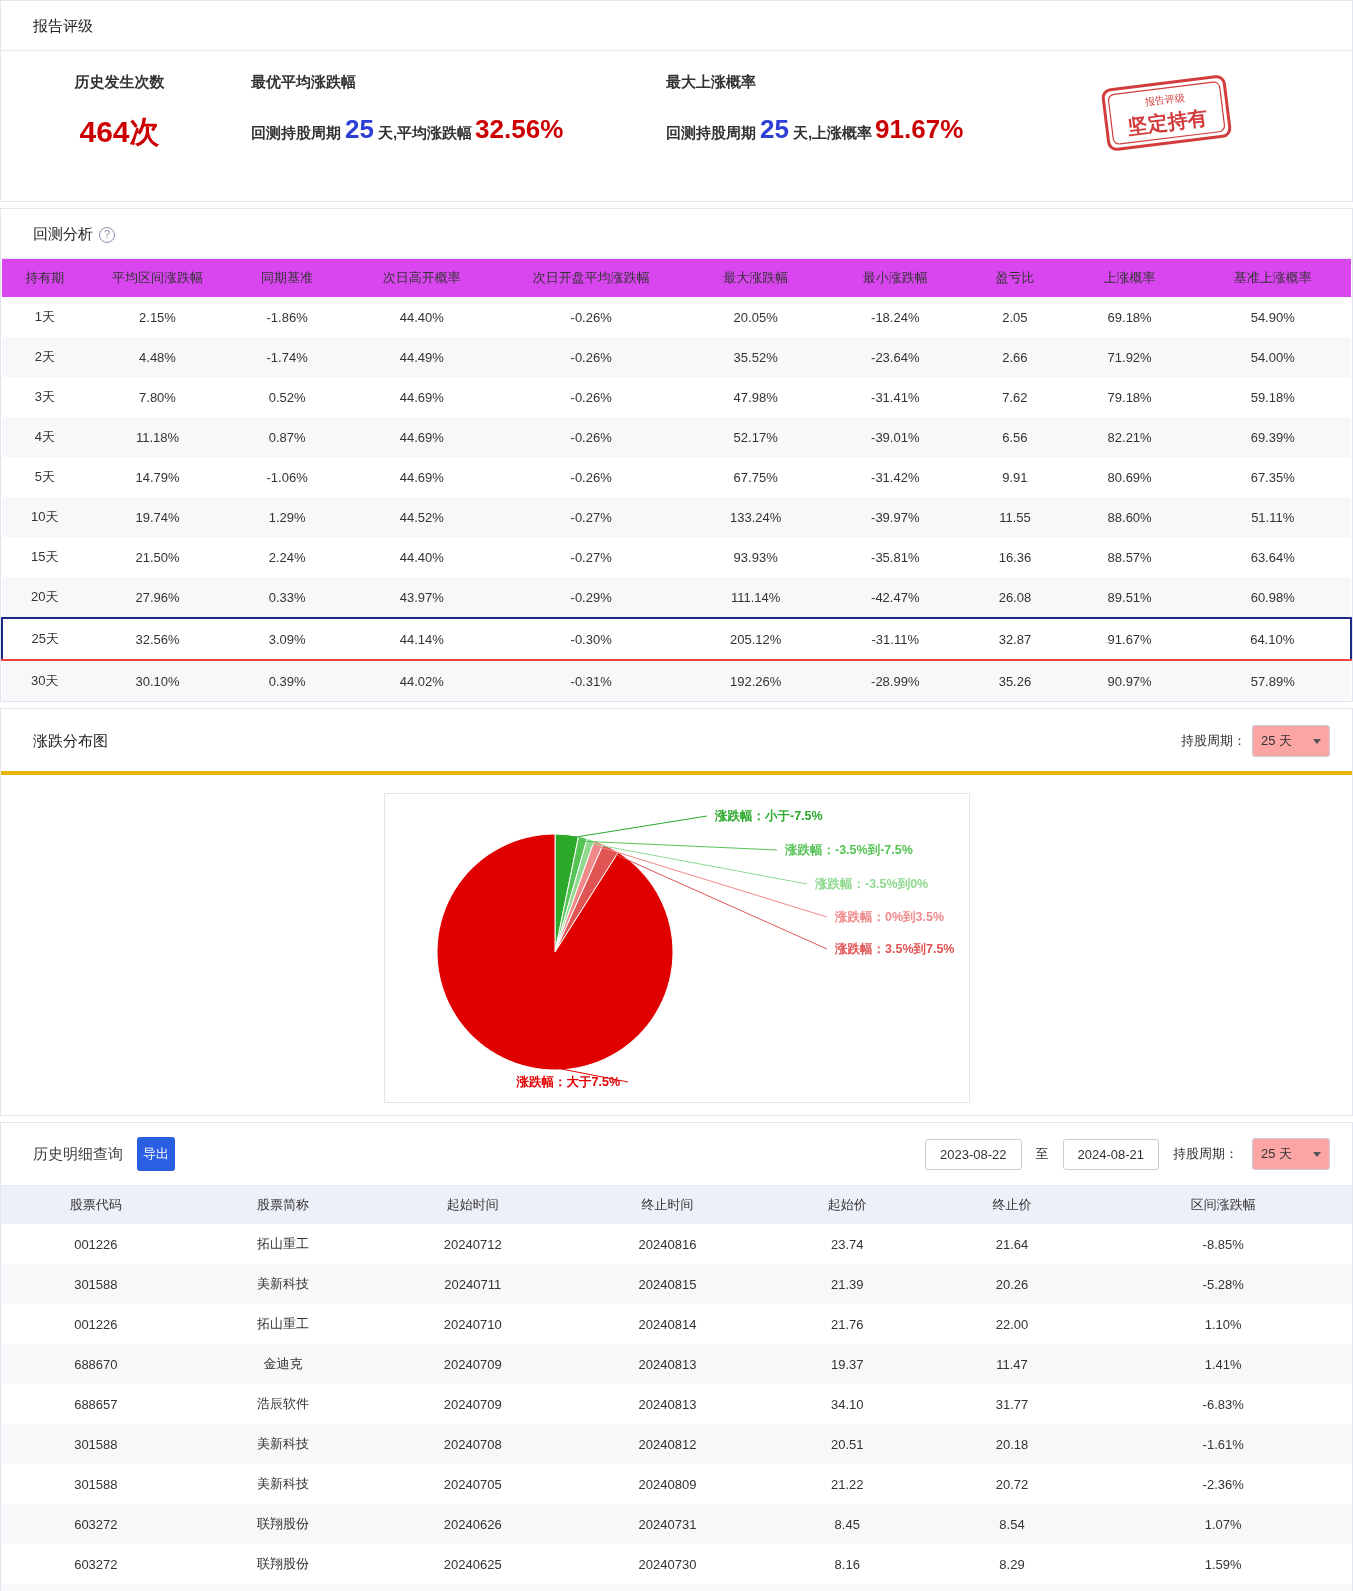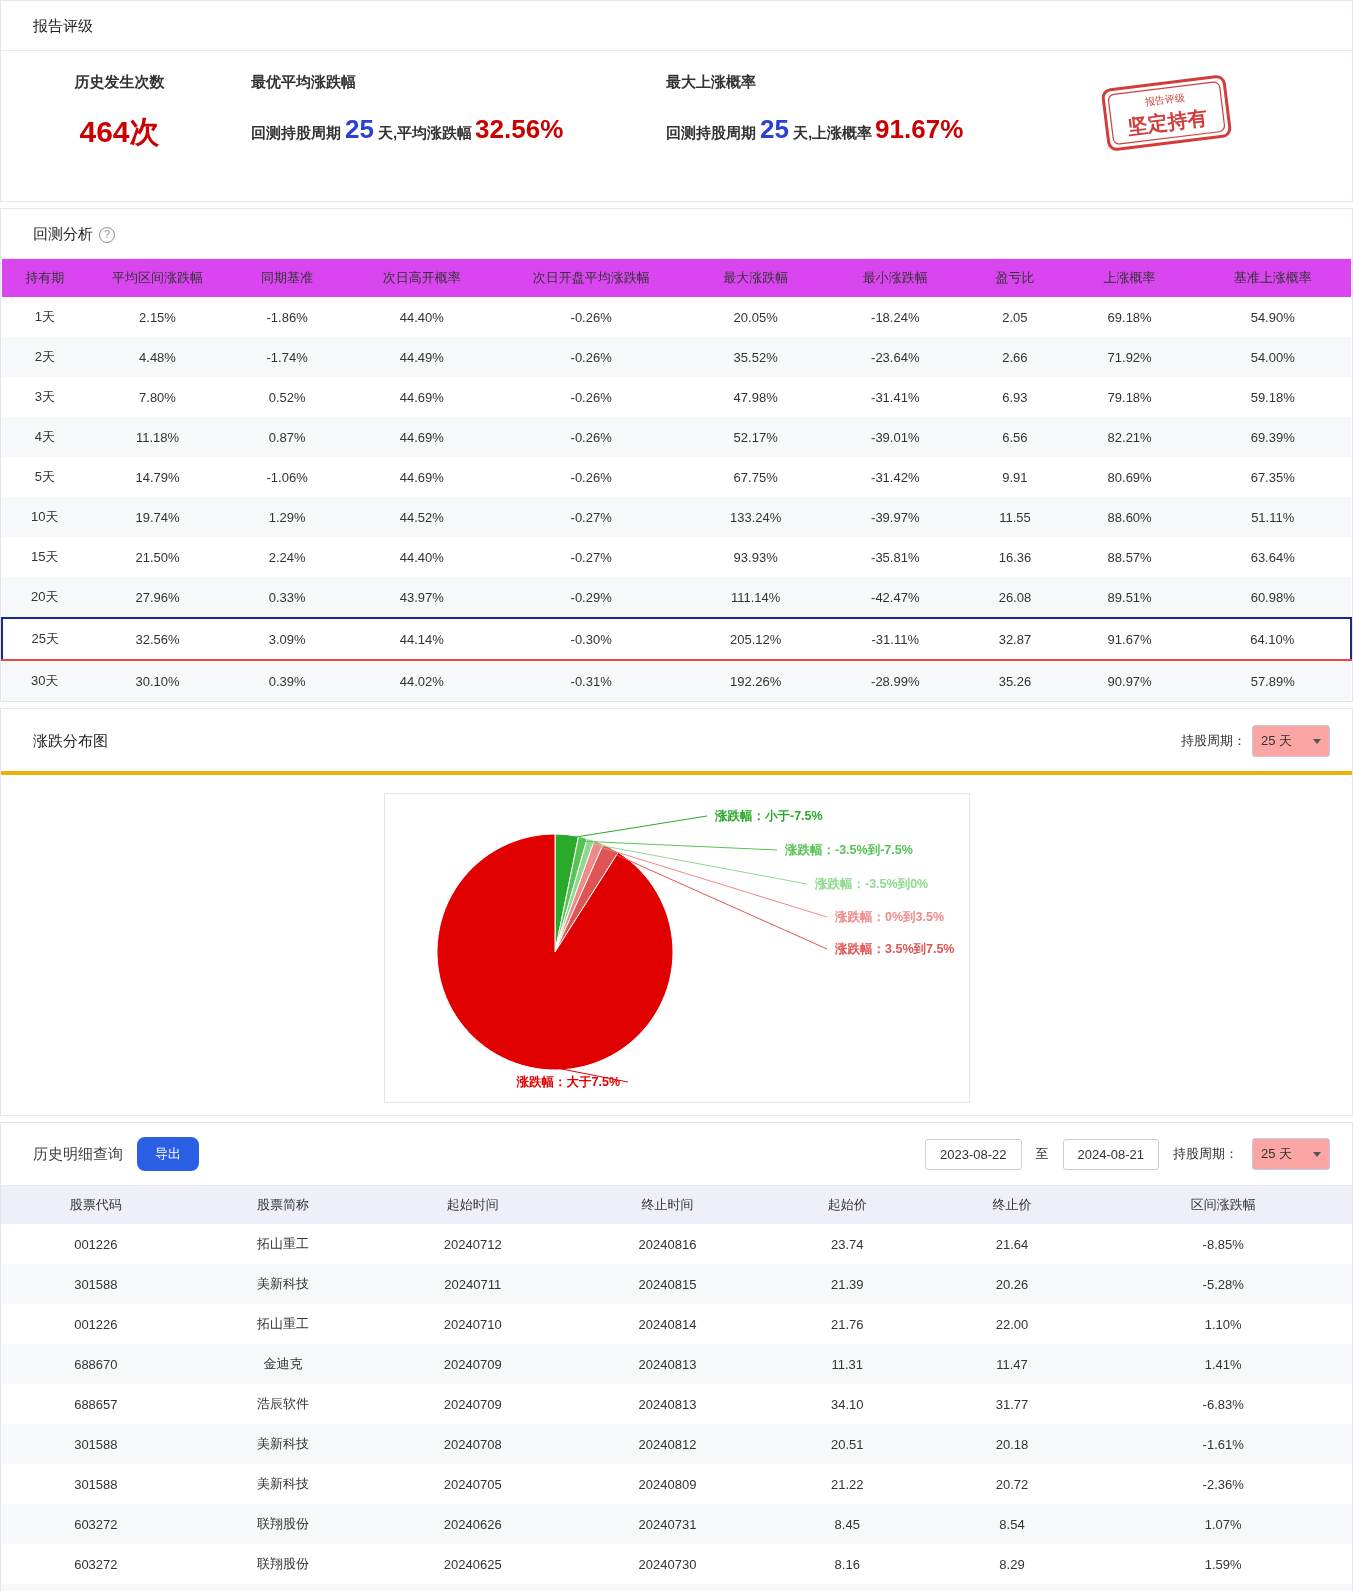--- a/index.html
+++ b/index.html
@@ -113,22 +113,22 @@
     width: 586px; height: 310px; border: 1px solid #e3e6ee; position: relative;
   }
 
   
   .hist-head {
     display: flex; align-items: center; padding: 14px 22px 14px 32px;
     border-bottom: 1px solid #e8eaf0; gap: 14px;
   }
   .hist-head .t { font-size: 15px; color: #404040; }
   .btn-export {
-    background: #2b5fe3; color: #fff; border: none; border-radius: 8px;
-    padding: 8px 18px; font-size: 13px; cursor: pointer;
+    background: #2b5fe3; color: #fff; border: none; border-radius: 3px;
+    padding: 8px 6px; font-size: 13px; cursor: pointer;
     font-family: "Liberation Sans", sans-serif;
   }
   .spacer { flex: 1; }
   .date-box {
     border: 1px solid #c7ccd8; background: #fff; border-radius: 3px;
     padding: 7px 14px; font-size: 13px; color: #333;
   }
   .zhi { font-size: 13px; color: #333; }
   .up { color: #cc0000; }
   .down { color: #0a9b4e; }
@@ -230,21 +230,21 @@
               <td>54.00%</td>
             </tr>
             <tr>
               <td>3天</td>
               <td>7.80%</td>
               <td>0.52%</td>
               <td>44.69%</td>
               <td>-0.26%</td>
               <td>47.98%</td>
               <td>-31.41%</td>
-              <td>6.93</td>
+              <td>7.62</td>
               <td>79.18%</td>
               <td>59.18%</td>
             </tr>
             <tr>
               <td>4天</td>
               <td>11.18%</td>
               <td>0.87%</td>
               <td>44.69%</td>
               <td>-0.26%</td>
               <td>52.17%</td>
@@ -419,21 +419,21 @@
             <td>20240814</td>
             <td>21.76</td>
             <td>22.00</td>
             <td class="up">1.10%</td>
           </tr>
           <tr>
             <td>688670</td>
             <td class="stock-link">金迪克</td>
             <td>20240709</td>
             <td>20240813</td>
-            <td>11.31</td>
+            <td>19.37</td>
             <td>11.47</td>
             <td class="up">1.41%</td>
           </tr>
           <tr>
             <td>688657</td>
             <td class="stock-link">浩辰软件</td>
             <td>20240709</td>
             <td>20240813</td>
             <td>34.10</td>
             <td>31.77</td>

